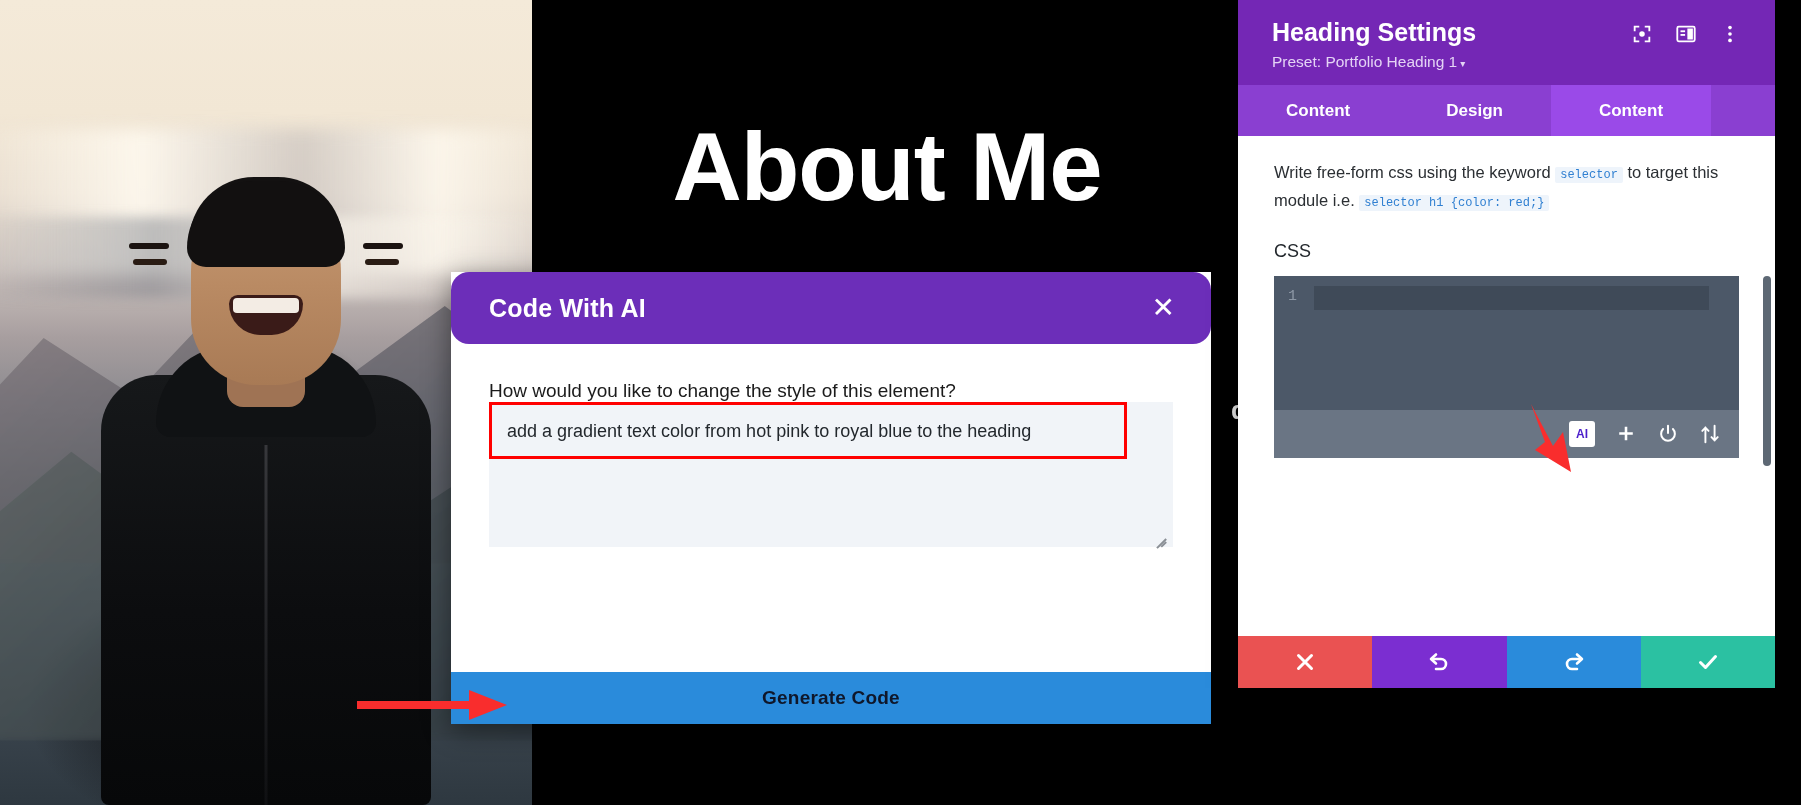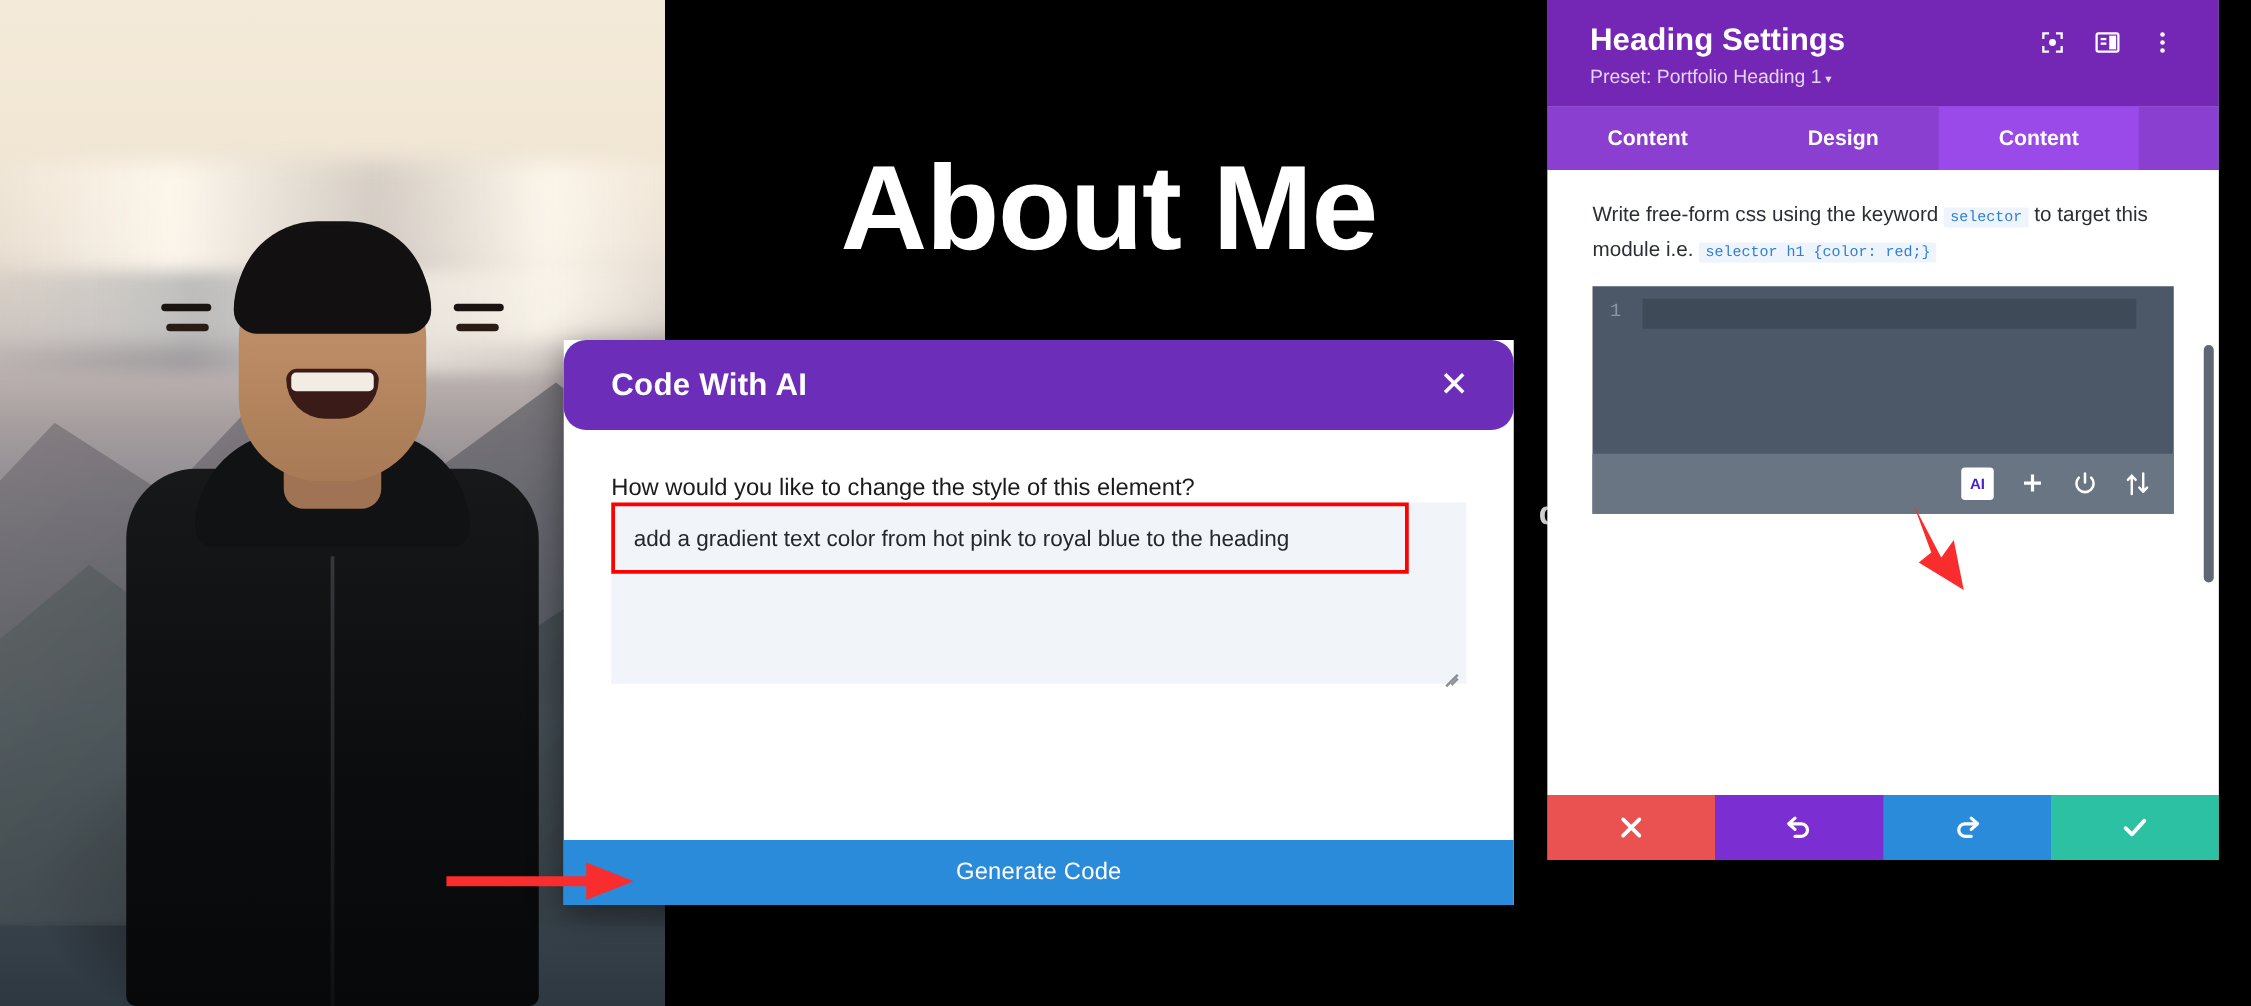--- a/index.html
+++ b/index.html
@@ -141,21 +141,21 @@
     pointer-events: none;
   }
   .ta-resize i {
     position: absolute; right: 0; display: block; height: 1.5px; background: #8a8f95;
     transform: rotate(-45deg); transform-origin: right center;
   }
   .ta-resize i:nth-child(1) { top: 10px; width: 13px; }
   .ta-resize i:nth-child(2) { top: 13px; width: 7px; }
   .generate-btn {
     height: 52px; width: 100%; border: 0; cursor: pointer;
-    background: #2a8bdb; color: #ffffff; font-size: 19px; font-weight: 400;
+    background: #2a8bdb; color: #0f172a; font-size: 19px; font-weight: 700;
     font-family: "Liberation Sans", sans-serif; letter-spacing: .2px;
   }
 
   
   .arrow-left { position: absolute; left: 357px; top: 688px; width: 150px; height: 34px; }
 
   
   .panel {
     position: absolute; left: 1238px; top: 0; width: 537px; height: 688px;
     background: #a3a3a3; display: flex; flex-direction: column;
@@ -313,20 +313,21 @@
     </div>
 
     <div class="panel-scroll">
       <div class="helper">
         <span>Write free-form css using the keyword</span>
         <span class="code-chip">selector</span>
         <span>to target this module i.e.</span>
         <span class="code-chip">selector h1 {color: red;}</span>
       </div>
 
+      <div class="css-label">CSS</div>
 
       <div class="editor">
         <div class="editor-top">
           <div class="gutter-num">1</div>
           <div class="code-line"></div>
         </div>
         <div class="editor-bar">
           <div class="ai-badge">AI</div>
           <svg class="bar-ic" viewBox="0 0 24 24">
             <path d="M10.6 4h2.8v6h6v2.8h-6v6h-2.8v-6h-6V10h6z" fill="#fff"></path>

